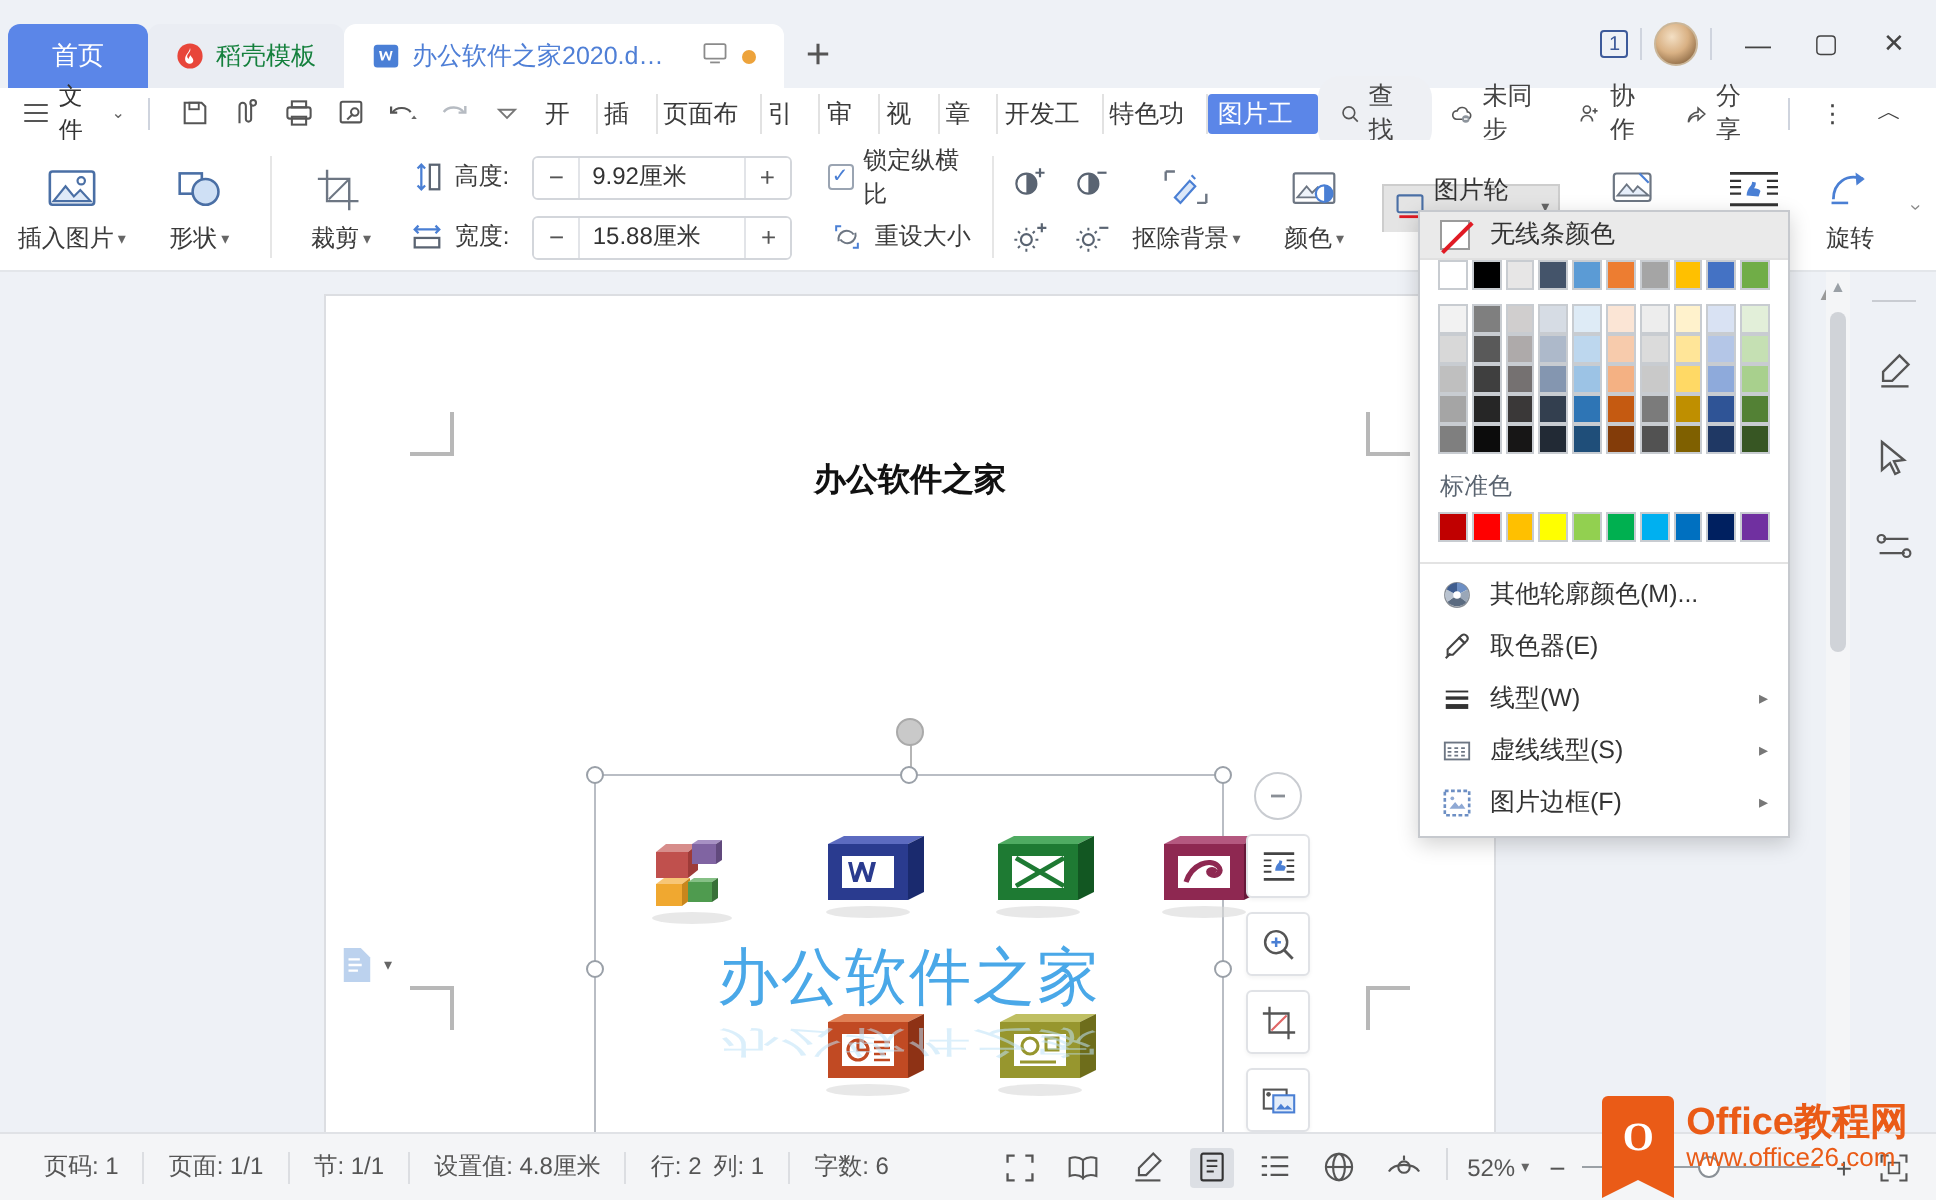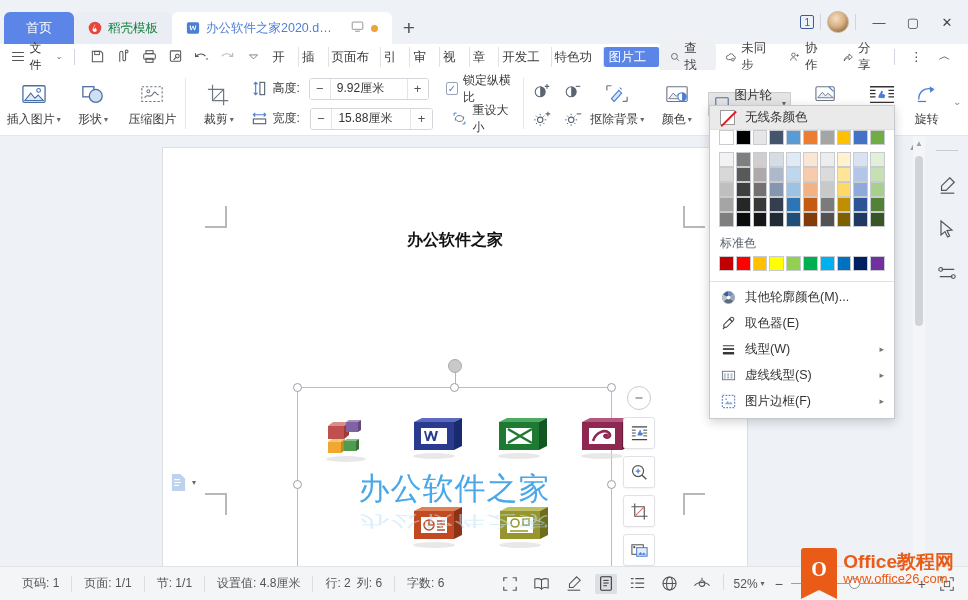--- a/index.html
+++ b/index.html
@@ -403,30 +403,20 @@
             <rect x="3" y="4" width="12" height="11" fill="none" stroke="#4a6fa5" stroke-width="1.4"></rect>
             <circle cx="17" cy="14" r="7" fill="#cfe0f5" stroke="#4a6fa5" stroke-width="1.4"></circle>
           </svg>
       </span>
       <span class="rlab">
         <span>形状</span>
         <span class="caret">▾</span>
       </span>
     </div>
 
-    <div class="rbtn">
-      <span class="ricon">
-        <svg width="26" height="24" viewBox="0 0 28 26">
-            <rect x="3" y="4" width="22" height="16" fill="none" stroke="#6d7683" stroke-width="1.2" stroke-dasharray="2.5 2"></rect>
-            <path d="M6 16c3-6 6 2 9-4s4 3 6 0" fill="none" stroke="#6d7683" stroke-width="1.2"></path>
-            <circle cx="10" cy="9" r="1.6" fill="none" stroke="#6d7683" stroke-width="1.1"></circle>
-          </svg>
-      </span>
-      <span class="rlab">压缩图片</span>
-    </div>
 
     <div class="rdiv"></div>
 
     <div class="rbtn">
       <span class="ricon">
         <svg width="26" height="24" viewBox="0 0 28 26">
             <path d="M7 2v17h17M2 7h17v17" fill="none" stroke="#6d7683" stroke-width="1.3"></path>
             <path d="M8 18L19 7" stroke="#6d7683" stroke-width="1.1"></path>
           </svg>
       </span>
@@ -795,21 +785,21 @@
         </svg>
     </div>
   </div>
 
   <div class="statusbar">
     <span class="st-item">页码: 1</span>
     <span class="st-item">页面: 1/1</span>
     <span class="st-item">节: 1/1</span>
     <span class="st-item">设置值: 4.8厘米</span>
     <span class="st-item" style="border-right:none;padding-right:6px;">行: 2</span>
-    <span class="st-item" style="padding-left:0;">列: 6</span>
+    <span class="st-item" style="padding-left:0;">列: 1</span>
     <span class="st-item nb">字数: 6</span>
 
     <span class="st-right">
       <span class="viewico">
         <svg width="16" height="16" viewBox="0 0 18 18">
             <path d="M2 6V2h4M16 12v4h-4M12 2h4v4M6 16H2v-4" fill="none" stroke="#555" stroke-width="1.3"></path>
           </svg>
       </span>
       <span class="viewico">
         <svg width="17" height="16" viewBox="0 0 19 18">

